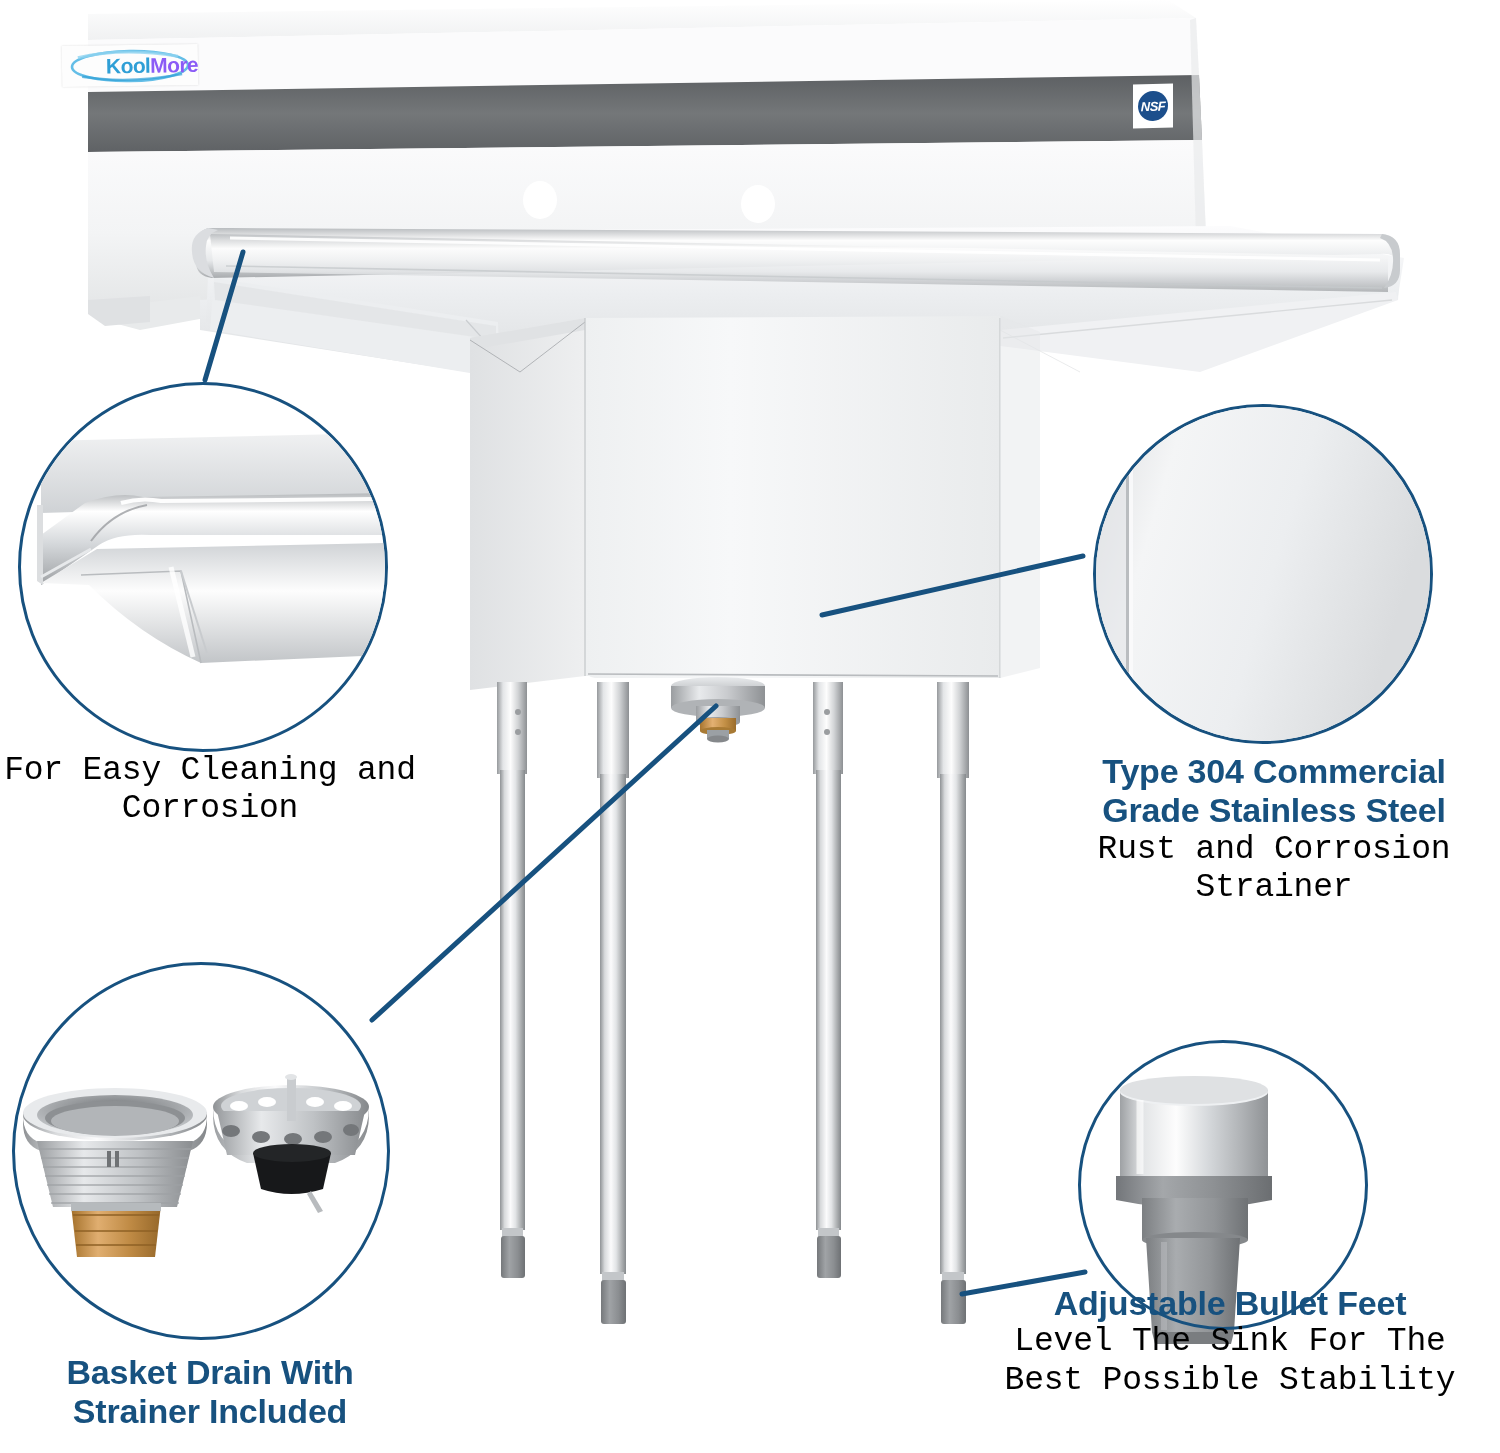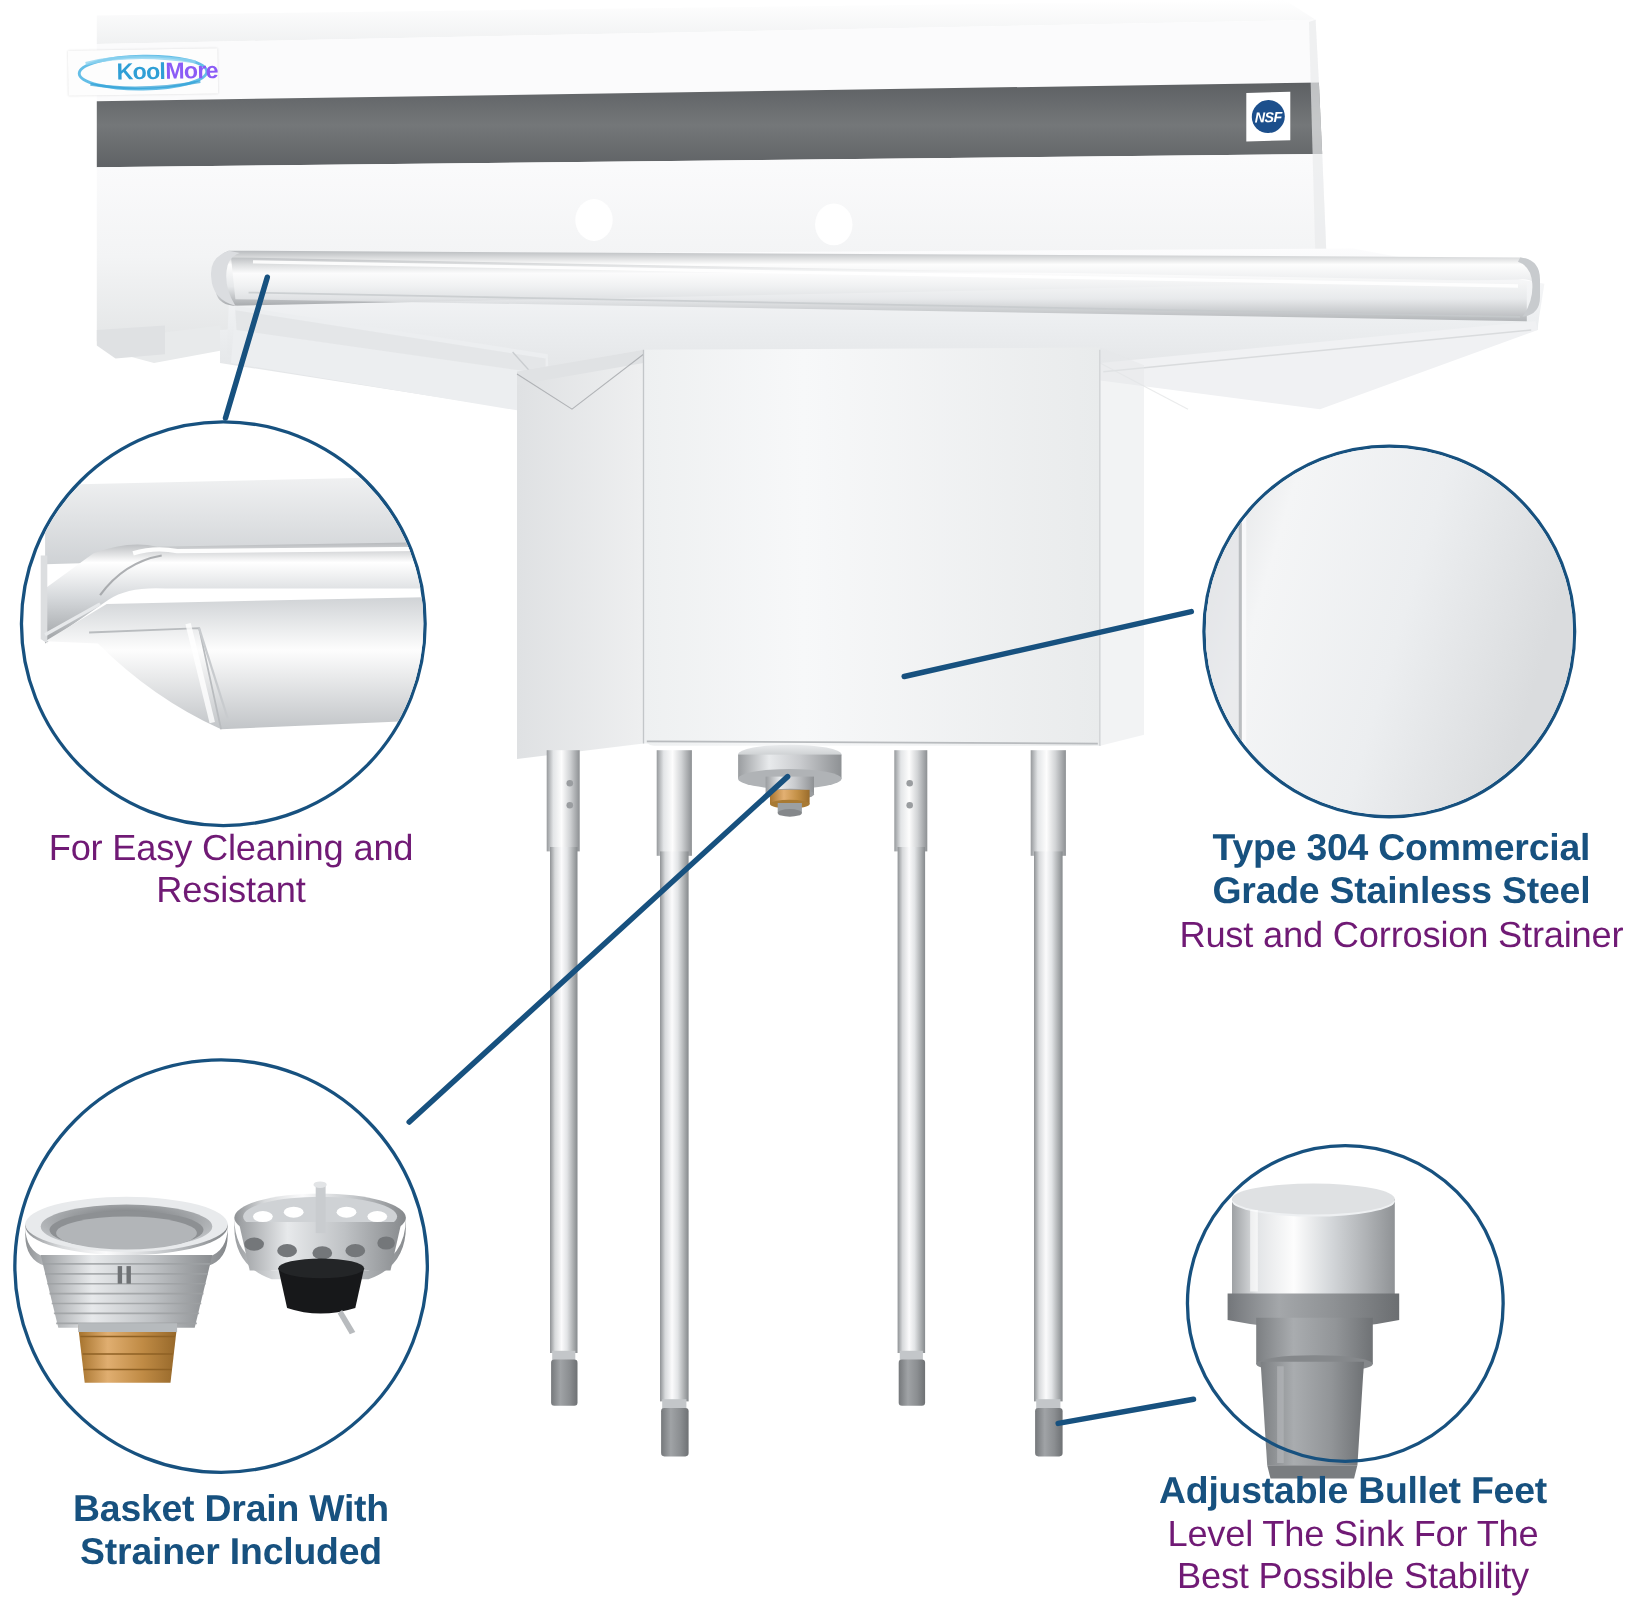--- a/index.html
+++ b/index.html
@@ -29,21 +29,22 @@
   .callout-title {
     font-weight: bold;
     font-size: 34px;
     letter-spacing: -0.2px;
     color: #17517f;
   }
   .callout-sub {
     font-weight: normal;
     font-size: 33px;
     letter-spacing: -0.2px;
-    color: #701a75;
+    color: #000000;
+    font-family: Liberation Mono, monospace;
   }
 
   
   .callout-circle {
     position: absolute;
     border-radius: 50%;
     border: 3px solid #17517f;
     box-sizing: border-box;
     overflow: hidden;
     background: #ffffff;
@@ -319,21 +320,21 @@
       <path d="M150,182 L172,272" stroke="#ffffff" stroke-width="5" fill="none" opacity="0.8"></path>
       <path d="M160,186 L186,268" stroke="#c8cbce" stroke-width="2" fill="none"></path>
 
       <path d="M16,120 L22,120 L22,200 L16,196 Z" fill="#dcdee0"></path>
       <path d="M20,192 L70,164" stroke="#e7e9eb" stroke-width="3" fill="none"></path>
     </svg>
   </div>
 
   <div class="callout-text" style="left:0px;top:752px;width:420px;">
     <div class="callout-sub">For Easy Cleaning and</div>
-    <div class="callout-sub">Resistant</div>
+    <div class="callout-sub">Corrosion</div>
   </div>
 
   <div class="callout-circle" style="left:1093px;top:404px;width:340px;height:340px;">
     <svg width="334" height="334" viewBox="0 0 334 334">
       <defs>
         <linearGradient id="cc2" x1="0" y1="0" x2="1" y2="0.3">
           <stop offset="0" stop-color="#dcdee0"></stop>
           <stop offset="0.25" stop-color="#f4f5f6"></stop>
           <stop offset="0.62" stop-color="#eceef0"></stop>
           <stop offset="1" stop-color="#dadcde"></stop>
@@ -485,21 +486,21 @@
       <path d="M78,190 L172,190 L166,284 L84,284 Z" fill="url(#bf3)"></path>
       <path d="M84,284 L166,284 L163,296 L87,296 Z" fill="#7a7d80"></path>
 
       <path d="M72,52 L72,126" stroke="#ffffff" stroke-width="7" opacity="0.65" fill="none"></path>
       <path d="M96,194 L96,282" stroke="#b9bcbf" stroke-width="6" opacity="0.55" fill="none"></path>
     </svg>
   </div>
 
   <div class="callout-circle" style="left:1078px;top:1040px;width:290px;height:290px;border:3px solid #17517f;background:transparent;"></div>
 
-  <div class="callout-text" style="left:960px;top:1336px;width:540px;">
+  <div class="callout-text" style="left:960px;top:1284px;width:540px;">
     <div class="callout-title">Adjustable Bullet Feet</div>
     <div class="callout-sub">Level The Sink For The</div>
     <div class="callout-sub">Best Possible Stability</div>
   </div>
 
   <div class="km-logo" style="left:62px;top:45px;width:136px;height:41px;transform:rotate(-0.9deg);">
     <svg width="136" height="41" viewBox="0 0 136 41" style="position:absolute;left:0;top:0;">
       <ellipse cx="68" cy="21" rx="58" ry="15" fill="none" stroke="#49b3e3" stroke-width="2.6" opacity="0.85"></ellipse>
       <path d="M16,12 Q60,2 116,12" stroke="#8fd3f0" stroke-width="3" fill="none" opacity="0.8"></path>
       <path d="M20,31 Q66,39 120,30" stroke="#2f9fd6" stroke-width="2.4" fill="none" opacity="0.7"></path>

